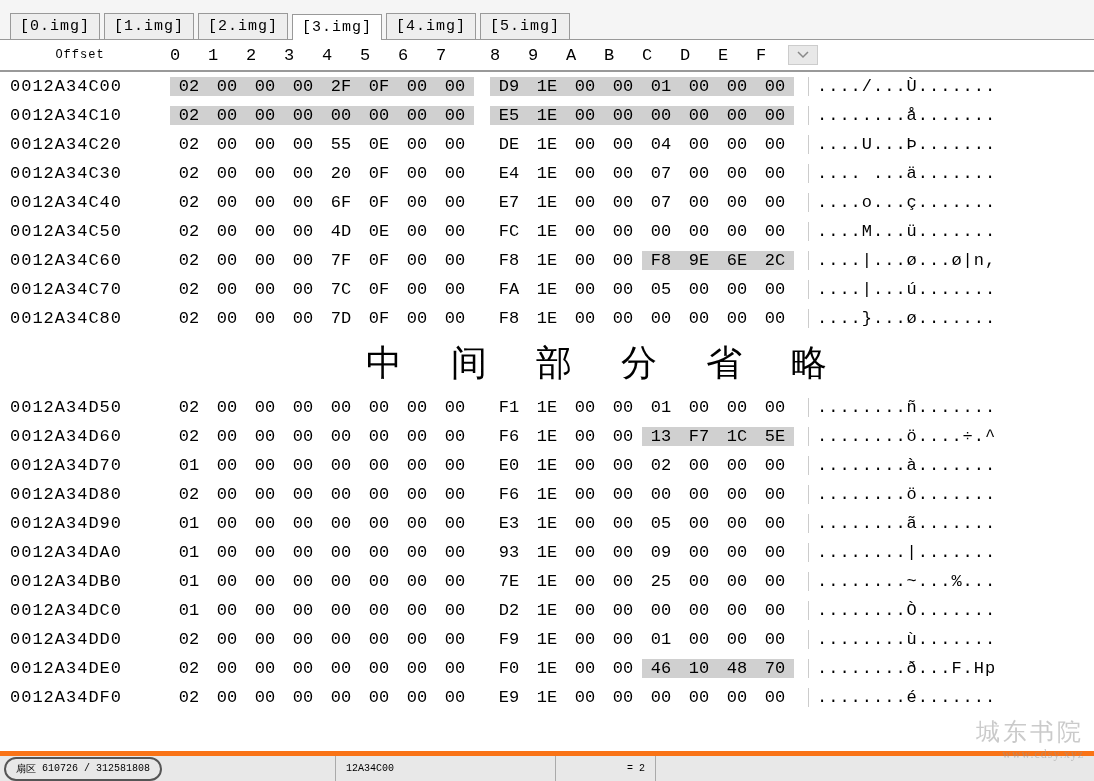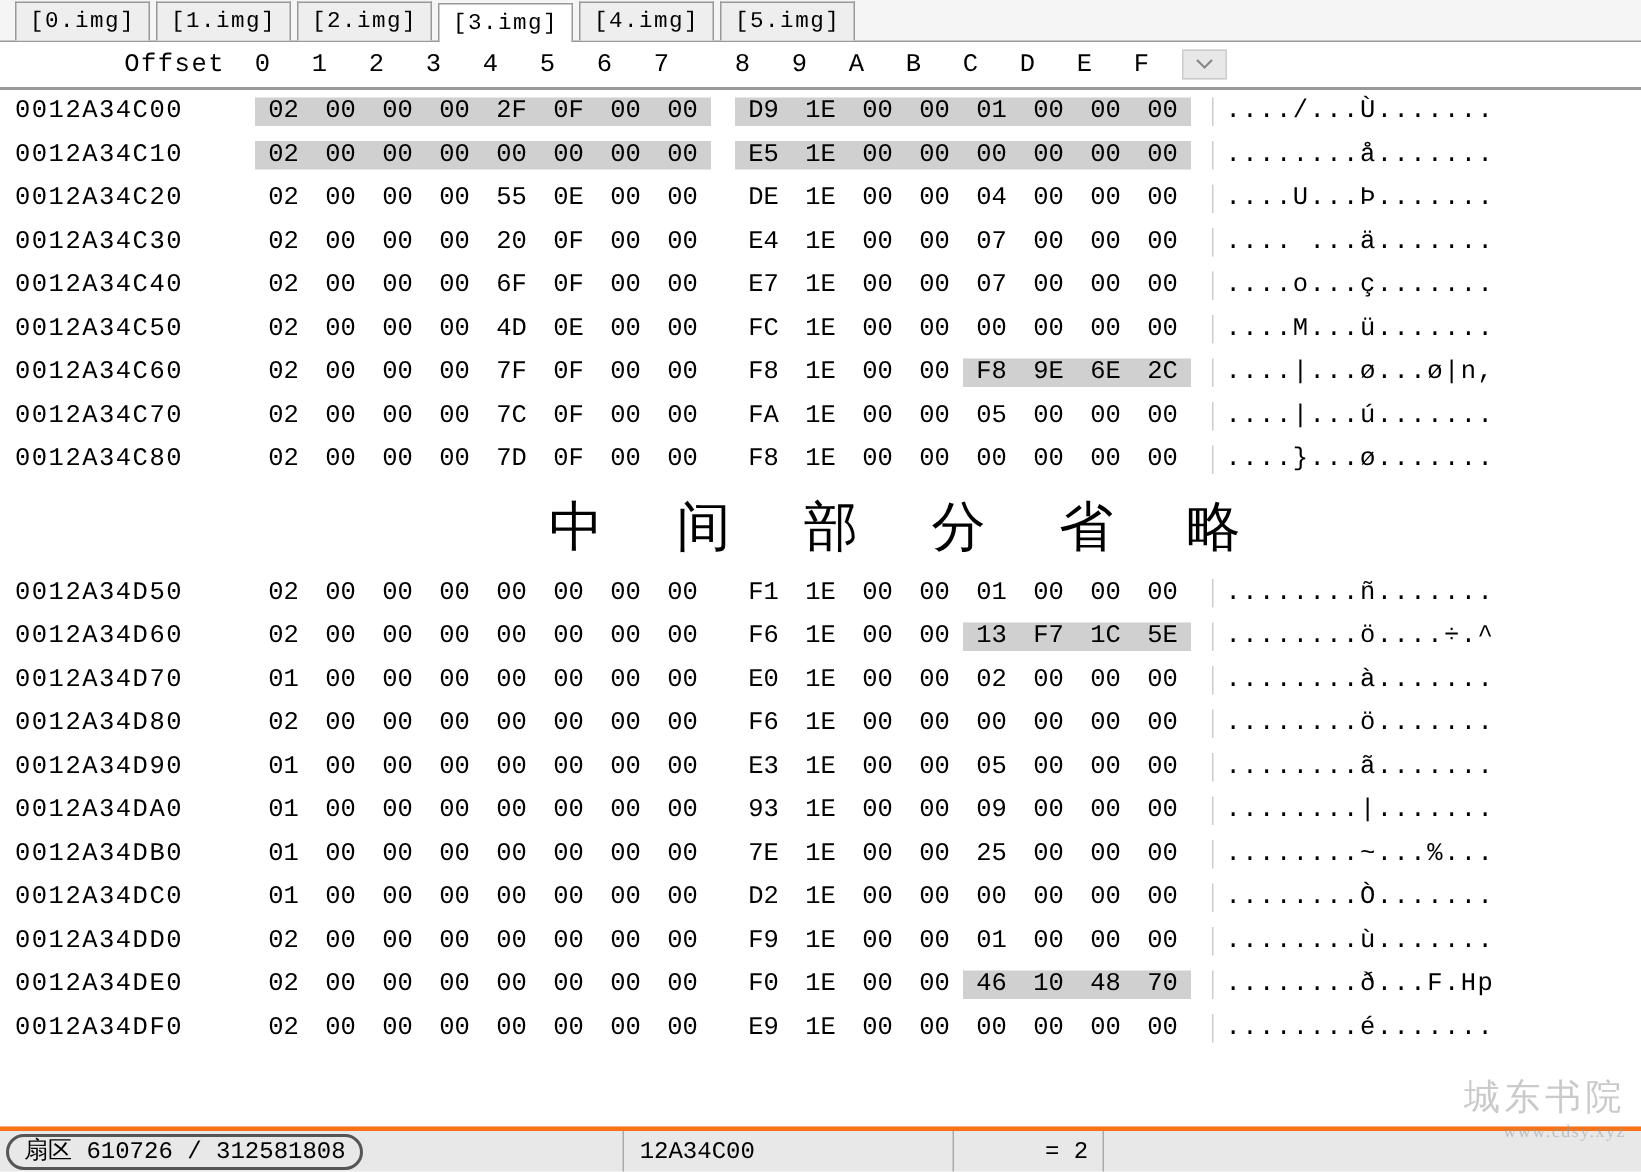--- a/index.html
+++ b/index.html
@@ -12,21 +12,21 @@
     height: 781px;
     overflow: hidden;
   }
 
   
   .tabs {
     display: flex;
     align-items: flex-end;
     padding: 5px 10px 0 10px;
     border-bottom: 1px solid #999;
-    height: 28px;
+    height: 40px;
     background: #f5f5f5;
   }
   .tab {
     padding: 4px 9px;
     border: 1px solid #999;
     border-bottom: none;
     margin-right: 4px;
     background: #eee;
     cursor: pointer;
     font-family: "Courier New", monospace;
@@ -42,22 +42,22 @@
   
   .header-row {
     display: flex;
     align-items: center;
     height: 32px;
     border-bottom: 2px solid #999;
     padding-left: 10px;
   }
   .offset-header {
     width: 140px;
-    text-align: right;
-    font-size: 17px;
+    text-align: center;
+    font-size: 12px;
     letter-spacing: 1px;
   }
   .hex-header {
     display: flex;
     margin-left: 6px;
   }
   .hex-header span {
     width: 38px;
     text-align: center;
     font-size: 17px;
@@ -123,25 +123,25 @@
   }
 
   
   .status-bar {
     position: absolute;
     bottom: 0;
     left: 0;
     right: 0;
     height: 30px;
     background: #e8e8e8;
-    border-top: 3px solid #f97316;
+    border-top: 5px solid #f97316;
     display: flex;
     align-items: center;
     font-family: "SimSun", "Courier New", monospace;
-    font-size: 16px;
+    font-size: 10px;
   }
   .status-segment {
     padding: 0 10px;
     height: 100%;
     display: flex;
     align-items: center;
     border-right: 1px solid #aaa;
   }
   .status-segment.circled {
     border: 2px solid #555;

